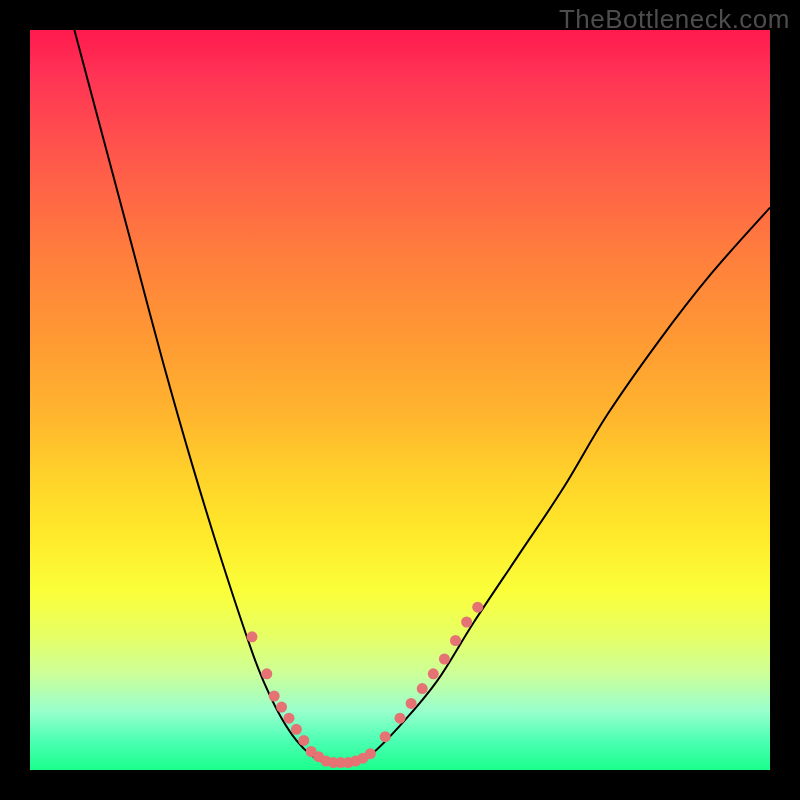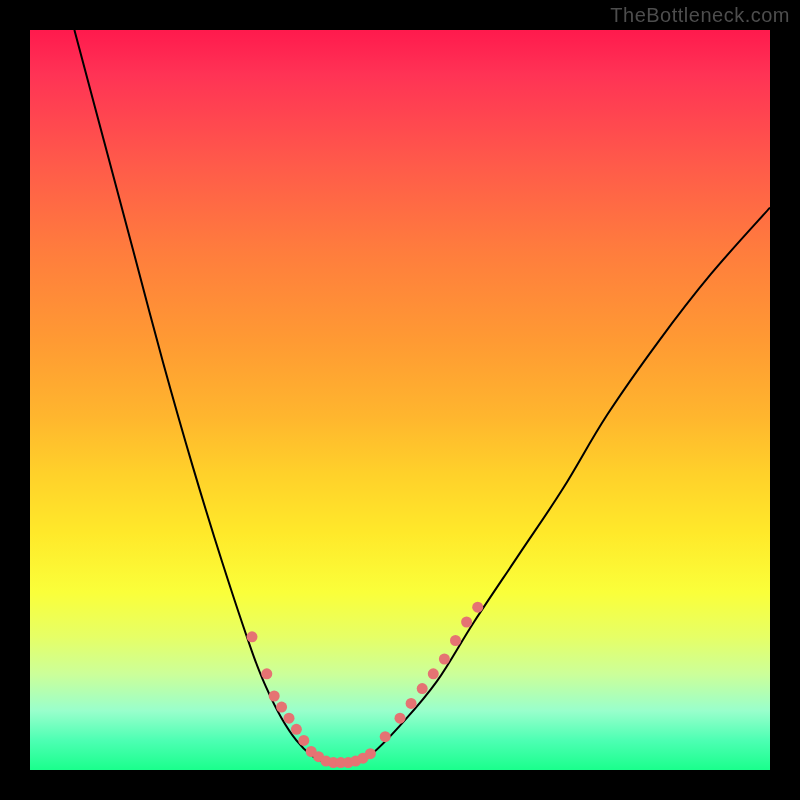--- a/index.html
+++ b/index.html
@@ -15,21 +15,21 @@
     position: relative;
     width: 800px;
     height: 800px;
     background: #000000;
   }
   .watermark {
     position: absolute;
     top: 4px;
     right: 10px;
     color: #4d4d4d;
-    font-size: 20px;
+    font-size: 26px;
     font-weight: 500;
     letter-spacing: 0.5px;
     z-index: 50;
     margin-left: 48px;
   }
   .plot-area {
     position: absolute;
     left: 30px;
     top: 30px;
     width: 740px;

